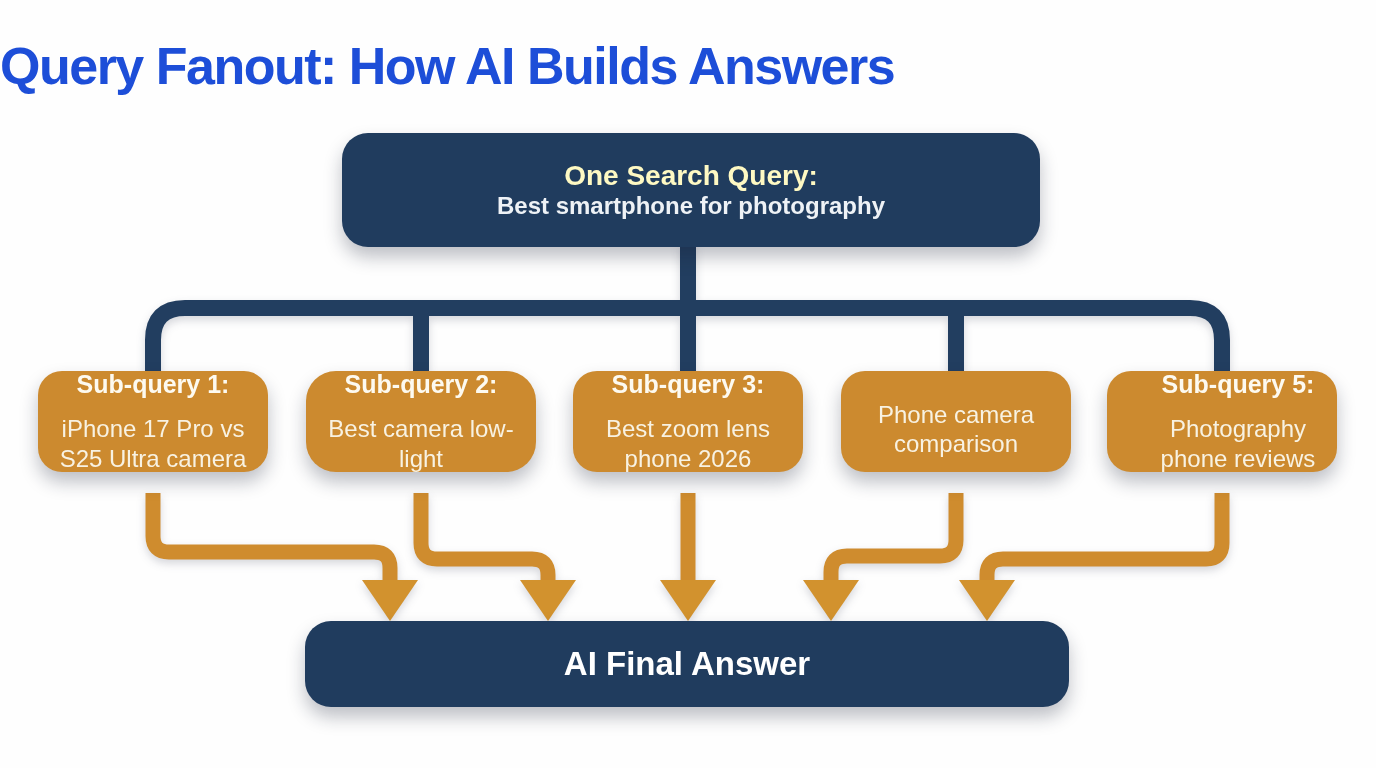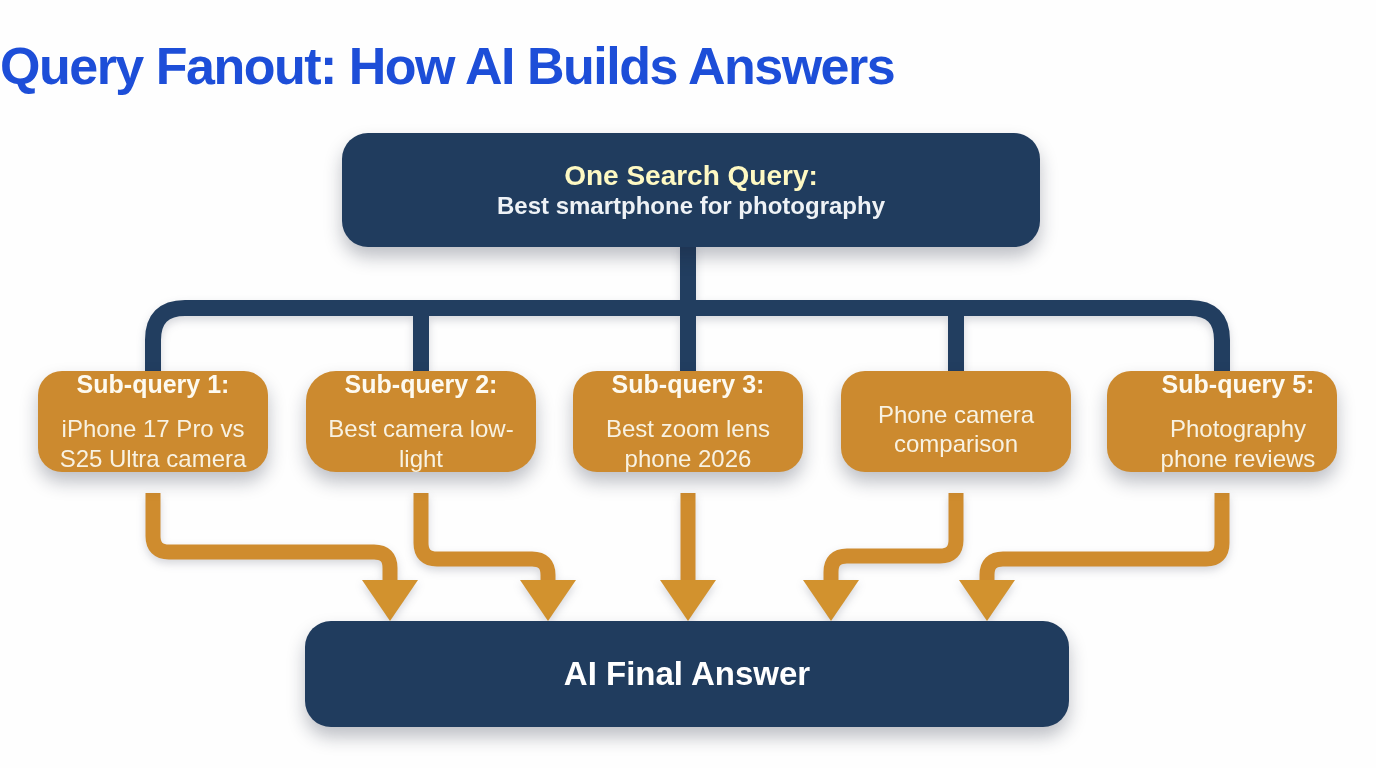--- a/index.html
+++ b/index.html
@@ -47,21 +47,21 @@
   }
   .sub-node .sub-label { font-size: 25px; font-weight: 700; color: #fdfaf0; }
   .sub-node .sub-text  { font-size: 24px; font-weight: 400; line-height: 1.22; margin-top: 15px; }
   .sub-node-1 { left: 38px; }
   .sub-node-2 { left: 306px; border-radius: 30px; }
   .sub-node-3 { left: 573px; text-align: center; }
   .sub-node-4 { left: 841px; }
   .sub-node-5 { left: 1107px; padding-left: 44px; }
 
   .final-answer-node {
-    left: 305px; top: 621px; width: 764px; height: 106px;
+    left: 305px; top: 621px; width: 764px; height: 86px;
     border-radius: 26px;
   }
   .final-answer-label { font-size: 33px; font-weight: 700; color: #ffffff; }
 </style>
 </head>
 <body>
 
 <div class="canvas">
 
   <svg class="connectors" viewBox="0 0 1376 768" xmlns="http://www.w3.org/2000/svg">

